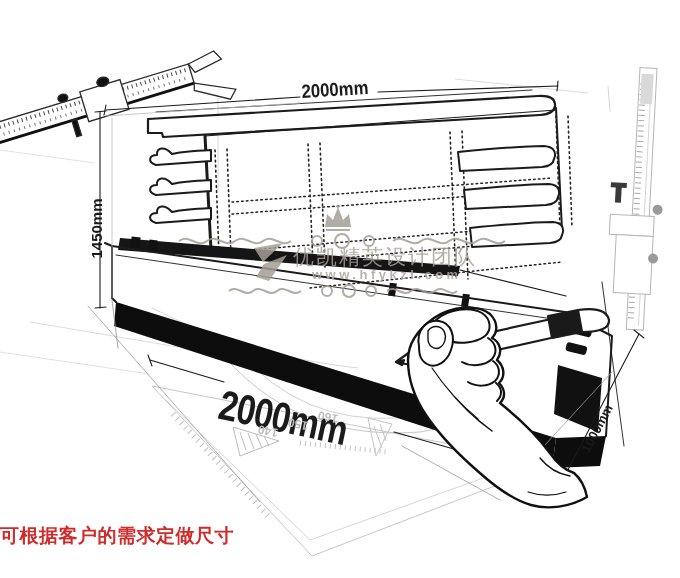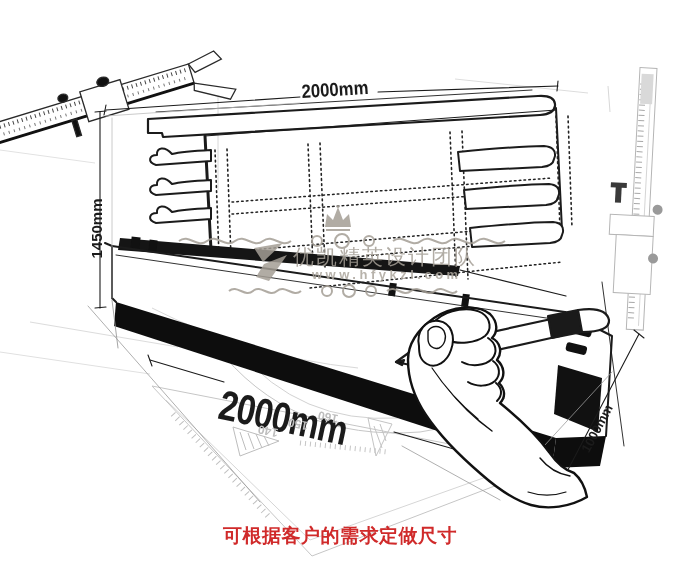--- a/index.html
+++ b/index.html
@@ -23,21 +23,21 @@
     transform:rotate(12deg) scaleX(.8);transform-origin:left top;}
   .dim-side{left:560px;top:422px;width:74px;text-align:center;font-size:13px;font-weight:600;
     transform:rotate(-62deg);}
   .prot-num{position:absolute;color:#bdbdbd;font-size:12px;font-weight:600;
     transform:rotate(192deg);}
   .watermark{position:absolute;left:175px;top:203px;width:348px;height:100px;
     color:var(--wm);opacity:.85;}
   .wm-abs{position:absolute;}
   .wm-team{left:118px;top:40px;font-size:21px;font-weight:normal;letter-spacing:2px;white-space:nowrap;}
   .wm-site{left:121px;top:64px;font-size:13px;font-weight:bold;letter-spacing:3.5px;color:#aca69d;white-space:nowrap;margin-left:16px;}
-  .caption{position:absolute;left:0;right:0;top:523px;text-align:center;
+  .caption{position:absolute;left:0;right:0;top:523px;
     color:var(--red);font-size:19px;font-weight:bold;letter-spacing:.5px;}
 </style>
 </head>
 <body>
 
 <div id="stage">
 
   <svg width="680" height="578" viewBox="0 0 680 578">
 
     <g stroke="#cccccc" fill="none" stroke-width="1">

